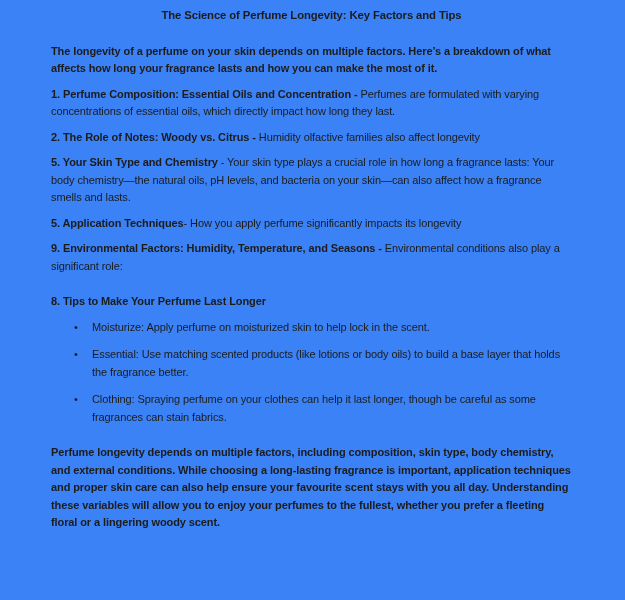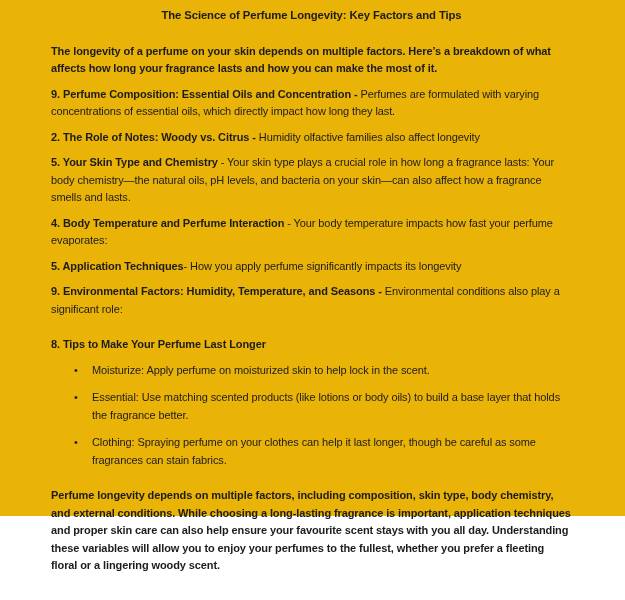--- a/index.html
+++ b/index.html
@@ -11,23 +11,23 @@
     width: 625px;
     height: 600px;
     overflow: hidden;
     font-family: "Liberation Sans", sans-serif;
     color: #1c1c1c;
     -webkit-font-smoothing: antialiased;
   }
   .page {
     box-sizing: border-box;
     width: 625px;
-    height: 516px;
+    height: 600px;
     padding: 7px 53px 0 51px;
-    background: #eab308;
+    background: #3b82f6;
   }
   .doc-title {
     font-size: 11.3px;
     font-weight: 700;
     text-align: center;
     line-height: 17.5px;
     letter-spacing: -0.1px;
     margin: 0 0 9px 0;
   }
   p.para {
@@ -74,27 +74,26 @@
 </style>
 </head>
 <body>
 
 <div class="page">
 
   <h1 class="doc-title">The Science of Perfume Longevity: Key Factors and Tips</h1>
 
   <p class="para bold-para">The longevity of a perfume on your skin depends on multiple factors. Here’s a breakdown of what affects how long your fragrance lasts and how you can make the most of it.</p>
 
-  <p class="para"><strong>9. Perfume Composition: Essential Oils and Concentration -</strong><span> Perfumes are formulated with varying concentrations of essential oils, which directly impact how long they last.</span></p>
+  <p class="para"><strong>1. Perfume Composition: Essential Oils and Concentration -</strong><span> Perfumes are formulated with varying concentrations of essential oils, which directly impact how long they last.</span></p>
 
   <p class="para"><strong>2. The Role of Notes: Woody vs. Citrus -</strong><span> Humidity olfactive families also affect longevity</span></p>
 
   <p class="para"><strong>5. Your Skin Type and Chemistry</strong><span> - Your skin type plays a crucial role in how long a fragrance lasts: Your body chemistry—the natural oils, pH levels, and bacteria on your skin—can also affect how a fragrance smells and lasts.</span></p>
 
-  <p class="para"><strong>4. Body Temperature and Perfume Interaction</strong><span> - Your body temperature impacts how fast your perfume evaporates:</span></p>
 
   <p class="para"><strong>5. Application Techniques</strong><span>- How you apply perfume significantly impacts its longevity</span></p>
 
   <p class="para"><strong>9. Environmental Factors: Humidity, Temperature, and Seasons -</strong><span> Environmental conditions also play a significant role:</span></p>
 
   <p class="para bold-para">8. Tips to Make Your Perfume Last Longer</p>
 
   <ul class="tips-list">
     <li><span>Moisturize: Apply perfume on moisturized skin to help lock in the scent.</span></li>
     <li><span>Essential: Use matching scented products (like lotions or body oils) to build a base layer that holds the fragrance better.</span></li>

